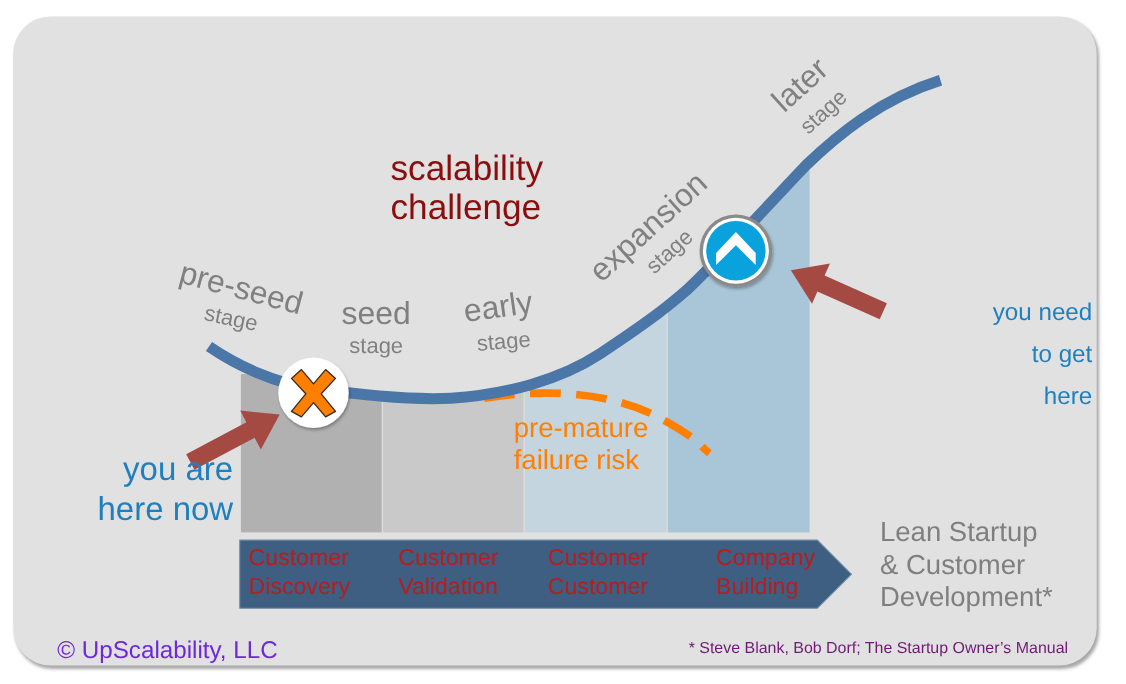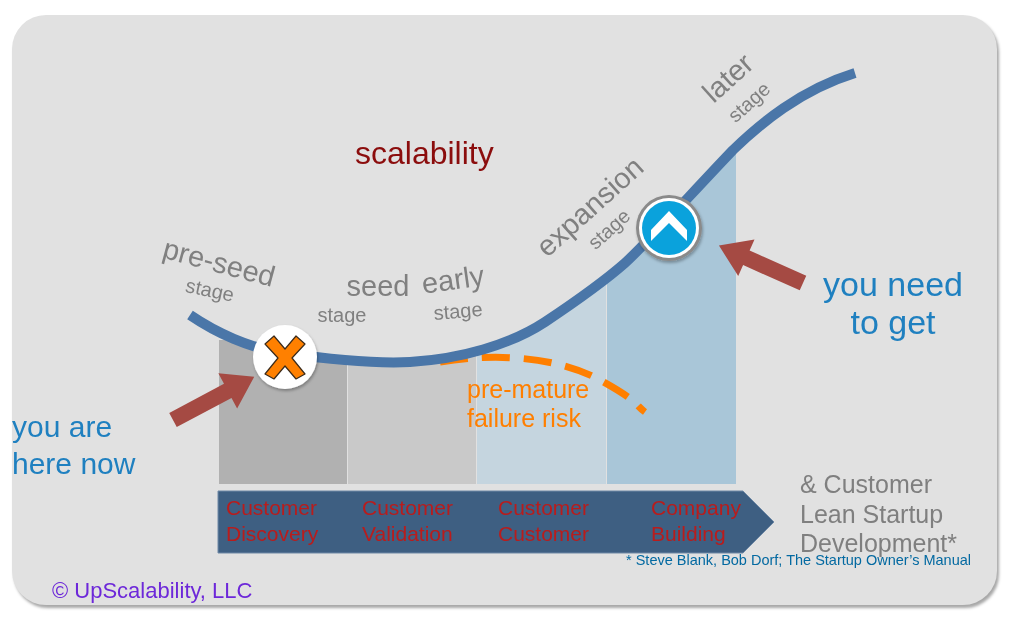--- a/index.html
+++ b/index.html
@@ -25,28 +25,28 @@
     .t { position: absolute; white-space: nowrap; }
     .t span { display: block; }
     .stage-big { font-size: 29px; line-height: 29px; color: var(--label-gray);
                  transform: translate(-50%, -50%); }
     .stage-small { font-size: 20px; line-height: 20px; color: var(--label-gray);
                    transform: translate(-50%, -50%); }
     .title { left: 355px; top: 136px; font-size: 32px; line-height: 35px; font-weight: normal;
              color: var(--title-red); }
     .risk { left: 467px; top: 375px; font-size: 25px; line-height: 29px; font-weight: normal;
             color: var(--risk-orange); }
-    .here-now { left: 12px; top: 408px; width: 200px; text-align: left; font-size: 30px;
+    .here-now { left: 12px; top: 408px; width: 200px; text-align: right; font-size: 30px;
                 line-height: 37px; color: var(--text-blue); }
-    .need-here { left: 793px; top: 265px; width: 200px; text-align: center; font-size: 34px;
+    .need-here { left: 793px; top: 265px; width: 200px; text-align: right; font-size: 22px;
                  line-height: 38px; color: var(--text-blue); }
     .phase { top: 495px; font-size: 21px; line-height: 26px; color: #b91c1c; }
     .method { left: 800px; top: 470px; font-size: 25px; line-height: 29.5px; color: #7f7f7f; }
     .copyright { left: 52px; top: 581px; font-size: 22px; line-height: 20px; color: #6d28d9; }
-    .footnote { right: 53px; top: 552px; font-size: 14.5px; line-height: 17px; color: #0369a1; text-align: right; }
+    .footnote { right: 53px; top: 582px; font-size: 14.5px; line-height: 17px; color: #701a75; text-align: right; }
   </style>
 </head>
 <body>
 
 <div class="card"></div>
 
 <svg class="canvas" width="1024" height="622" viewBox="0 0 1024 622">
   <defs>
     <clipPath id="under-curve">
       <path d="M190,315 C215,332 250,349 285,353 C320,358 370,364 410,362 C460,359 510,345 545,322 C575,302 600,285 625,263 C650,240 690,195 733,150 C760,124 800,90 855,73 L855,600 L190,600 Z"></path>
@@ -81,68 +81,70 @@
     <circle r="27" style="fill:var(--marker-blue)"></circle>
     <path d="M0,-17 L18,2 L18,13 L0,-5 L-18,13 L-18,2 Z" fill="#ffffff"></path>
   </g>
 
   <polygon points="218,491 743,491 774,522 743,553 218,553" style="fill:var(--phase-bar)" stroke="#6f89a6" stroke-width="1"></polygon>
 </svg>
 
 <div class="t stage-big" style="left:219px;top:263px;transform:translate(-50%,-50%) rotate(15deg);">pre-seed</div>
 <div class="t stage-small" style="left:210px;top:290px;transform:translate(-50%,-50%) rotate(12deg);">stage</div>
 
-<div class="t stage-big" style="left:342px;top:286px;margin-left:36px;">seed</div>
+<div class="t stage-big" style="left:342px;top:286px;">seed</div>
 <div class="t stage-small" style="left:342px;top:315px;">stage</div>
 
 <div class="t stage-big" style="left:453px;top:280px;transform:translate(-50%,-50%) rotate(-8deg);">early</div>
 <div class="t stage-small" style="left:458px;top:311px;transform:translate(-50%,-50%) rotate(-5deg);">stage</div>
 
 <div class="t stage-big" style="left:590px;top:207px;transform:translate(-50%,-50%) rotate(-42deg);">expansion</div>
 <div class="t stage-small" style="left:609px;top:229px;transform:translate(-50%,-50%) rotate(-42deg);">stage</div>
 
 <div class="t stage-big" style="left:728px;top:78px;transform:translate(-50%,-50%) rotate(-42deg);">later</div>
 <div class="t stage-small" style="left:749px;top:102px;transform:translate(-50%,-50%) rotate(-42deg);">stage</div>
 
 <div class="t title">
   <span>scalability</span>
+  <span>challenge</span>
 </div>
 
 <div class="t risk">
   <span>pre-mature</span>
   <span>failure risk</span>
 </div>
 
 <div class="t here-now">
   <span>you are</span>
   <span>here now</span>
 </div>
 
 <div class="t need-here">
   <span>you need</span>
   <span>to get</span>
+  <span>here</span>
 </div>
 
 <div class="t phase" style="left:226px;">
   <span>Customer</span>
   <span>Discovery</span>
 </div>
 <div class="t phase" style="left:362px;">
   <span>Customer</span>
   <span>Validation</span>
 </div>
 <div class="t phase" style="left:498px;">
   <span>Customer</span>
   <span>Customer</span>
 </div>
 <div class="t phase" style="left:651px;">
   <span>Company</span>
   <span>Building</span>
 </div>
 
 <div class="t method">
+  <span>Lean Startup</span>
   <span>&amp; Customer</span>
-  <span>Lean Startup</span>
   <span>Development*</span>
 </div>
 
 <div class="t copyright">© UpScalability, LLC</div>
 <div class="t footnote">* Steve Blank, Bob Dorf; The Startup Owner’s Manual</div>
 
 </body></html>

